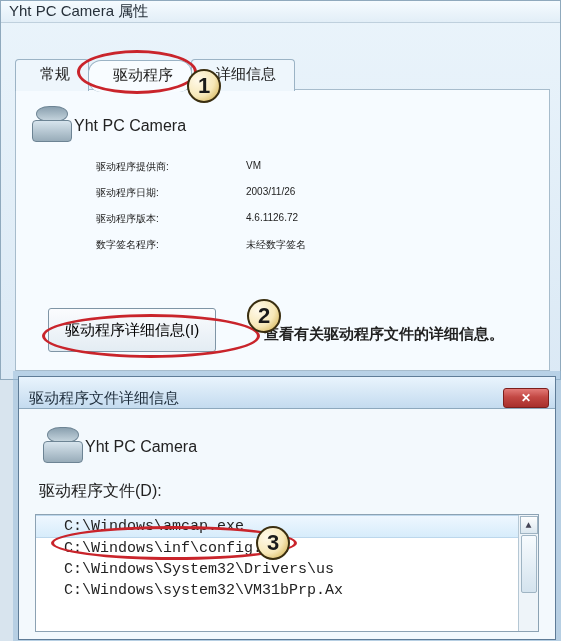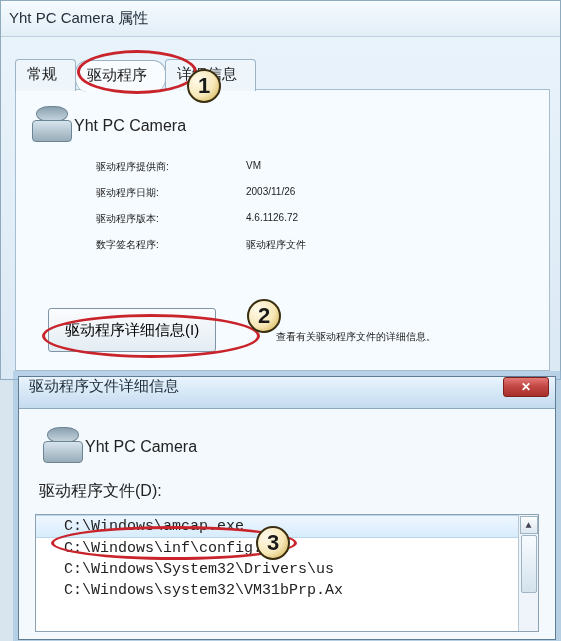--- a/index.html
+++ b/index.html
@@ -18,21 +18,21 @@
   .window1 {
     position: absolute;
     top: 0;
     left: 0;
     width: 561px;
     height: 380px;
     background: linear-gradient(#eaf4fb, #dbe9f5);
     border: 1px solid #8fa9bd;
   }
   .title1 {
-    height: 36px;
+    height: 22px;
     padding-left: 8px;
     display: flex;
     align-items: center;
     font-size: 15px;
     color: #26303a;
     background: linear-gradient(#f5fbff, #e2eef7);
     border-bottom: 1px solid #bfd0dd;
   }
 
   
@@ -40,21 +40,21 @@
     position: absolute;
     top: 56px;
     left: 14px;
     height: 34px;
     display: flex;
     align-items: flex-end;
     z-index: 3;
   }
   .tab {
     height: 32px;
-    padding: 5px 18px 0 11px;
+    padding: 5px 18px 0 24px;
     border: 1px solid #9bb3c5;
     border-bottom: none;
     border-radius: 4px 4px 0 0;
     background: #eef6fc;
     margin-right: -1px;
     font-size: 15px;
   }
   .tab.active {
     background: #f8fcff;
     position: relative;
@@ -160,23 +160,24 @@
     background: linear-gradient(#fbfcfe, #e3ecf3);
     border: 1px solid #7f95a6;
     border-radius: 3px;
     font-size: 15px;
     display: inline-flex;
     align-items: center;
     cursor: pointer;
   }
   .details-desc {
     position: absolute;
-    left: 260px;
+    left: 248px;
     bottom: 26px;
-    font-size: 10px;
+    font-size: 15px;
+    font-weight: bold;
   }
   .mark-oval2 {
     position: absolute;
     left: 26px;
     bottom: 12px;
     width: 218px;
     height: 44px;
     border: 3px solid #c9242b;
     border-radius: 50%/50%;
     z-index: 6;
@@ -192,21 +193,21 @@
     height: 264px;
     background: #f3f9fd;
     border: 1px solid #5f7c97;
     box-shadow: 0 0 0 5px rgba(150,185,215,.5);
   }
   .title2 {
     height: 32px;
     background: linear-gradient(#e9f4fd, #c4dbef);
     border-bottom: 1px solid #8da8bd;
     display: flex;
-    align-items: flex-start;
+    align-items: flex-end;
     justify-content: space-between;
     padding: 0 6px 0 10px;
     font-size: 15px;
     color: #1d2c3a;
   }
   .close-btn {
     width: 46px;
     height: 20px;
     background: linear-gradient(#e37a77, #c34844 45%, #a82f2c);
     border: 1px solid #7d1f1c;
@@ -317,21 +318,21 @@
       <div class="row">
         <div class="label">驱动程序日期:</div>
         <div class="value">2003/11/26</div>
       </div>
       <div class="row">
         <div class="label">驱动程序版本:</div>
         <div class="value">4.6.1126.72</div>
       </div>
       <div class="row">
         <div class="label">数字签名程序:</div>
-        <div class="value cn">驱动程序文件</div>
+        <div class="value cn">未经数字签名</div>
       </div>
     </div>
 
     <button class="details-btn">驱动程序详细信息(I)</button>
     <div class="details-desc">查看有关驱动程序文件的详细信息。</div>
 
     <div class="mark-oval2"></div>
   </div>
   <div class="num-circle n2">2</div>
 </div>

